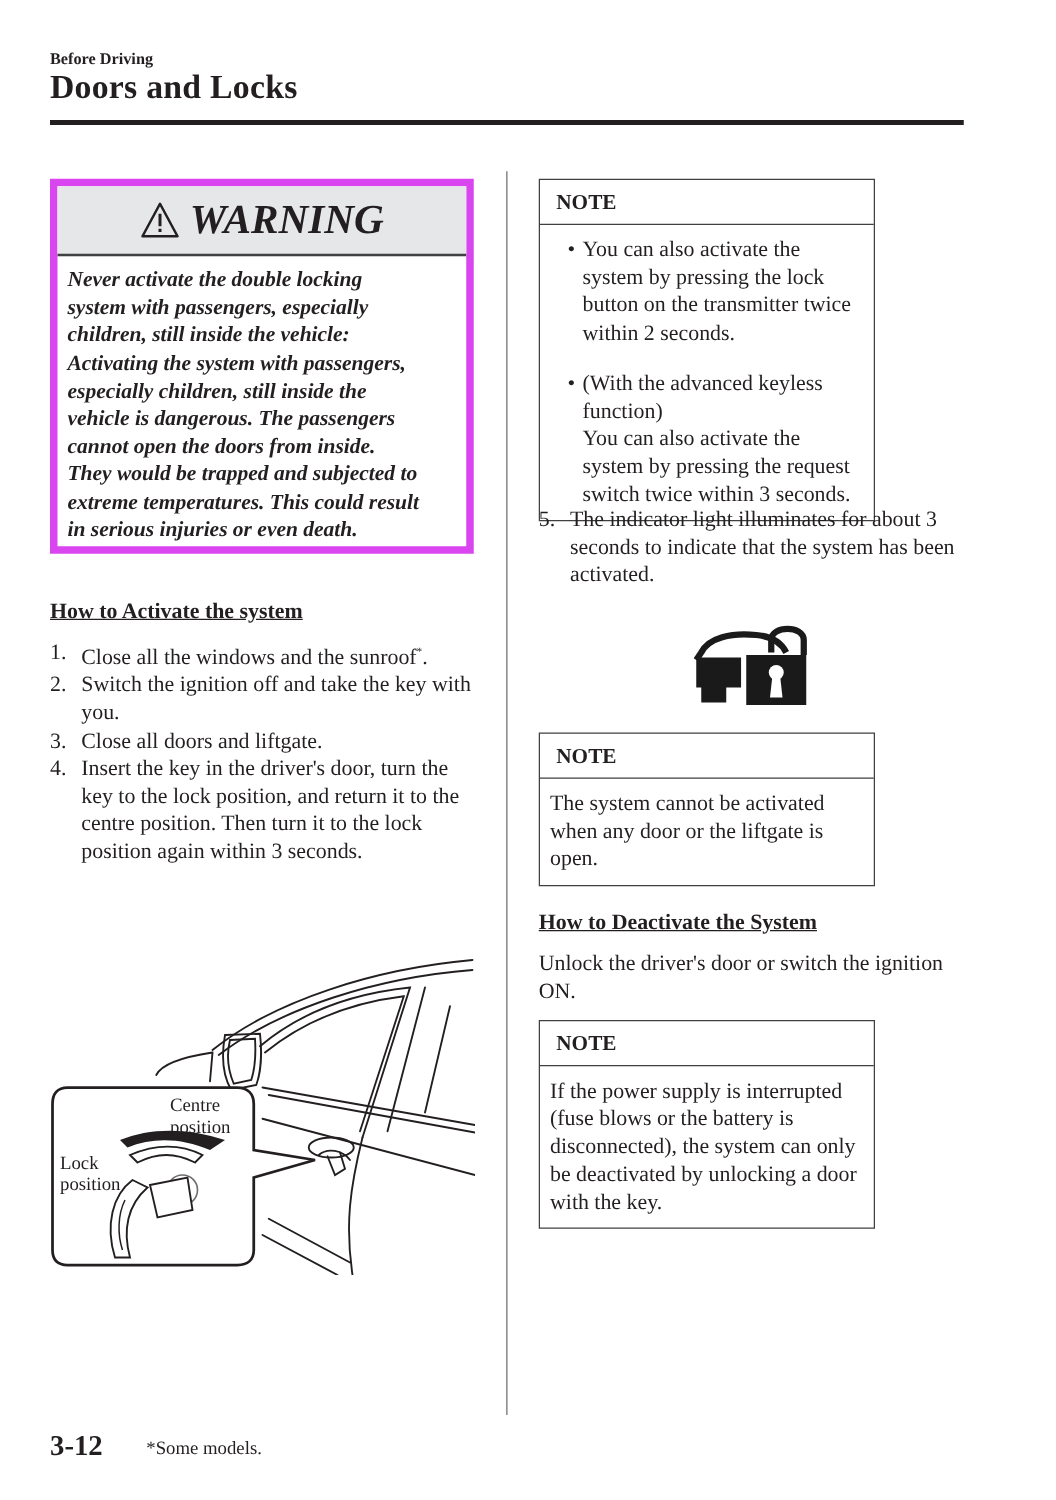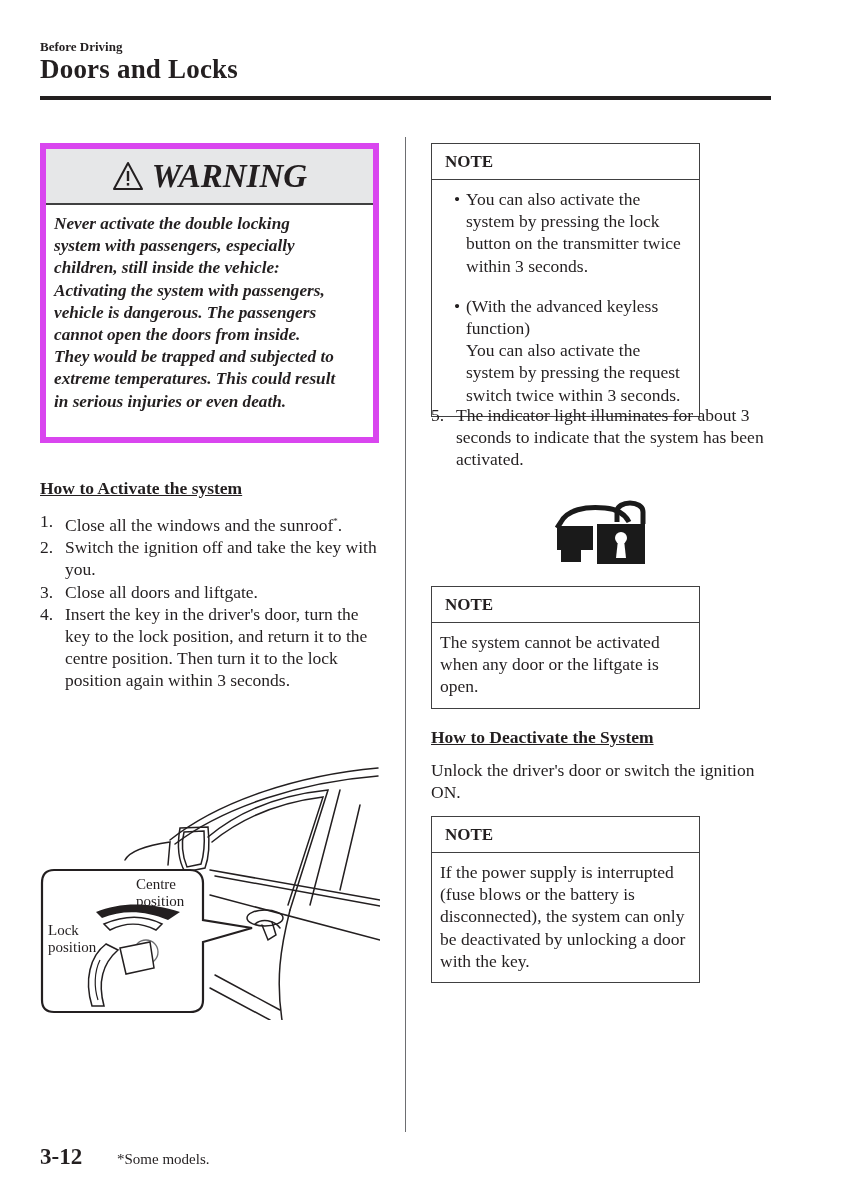--- a/index.html
+++ b/index.html
@@ -59,20 +59,21 @@
       <rect x="14.8" y="10" width="2.4" height="10" fill="#231f20"></rect>
       <rect x="14.8" y="22" width="2.4" height="2.6" fill="#231f20"></rect>
     </svg>
     <span class="warn-title">WARNING</span>
   </div>
   <div class="warn-body">
     <div class="ul">Never activate the double locking</div>
     <div class="ul">system with passengers, especially</div>
     <div class="ul">children, still inside the vehicle:</div>
     <div>Activating the system with passengers,</div>
+    <div>especially children, still inside the</div>
     <div>vehicle is dangerous. The passengers</div>
     <div>cannot open the doors from inside.</div>
     <div>They would be trapped and subjected to</div>
     <div>extreme temperatures. This could result</div>
     <div>in serious injuries or even death.</div>
   </div>
 </div>
 
 <div class="subhead" style="left:40px; top:478px;">How to Activate the system</div>
 <ol class="ol body-text">
@@ -129,21 +130,21 @@
   <text x="8" y="175" font-size="15" fill="#231f20" font-family="Liberation Serif, serif"><tspan>Lock</tspan></text>
   <text x="8" y="192" font-size="15" fill="#231f20" font-family="Liberation Serif, serif"><tspan>position</tspan></text>
 </svg>
 
 <div class="note-box" style="top:143px;">
   <div class="note-head">NOTE</div>
   <div class="note-body body-text">
     <ul class="bullets">
       <li>
         <span class="dot">•</span>
-        <span>You can also activate the system by pressing the lock button on the transmitter twice within 3 seconds.</span>
+        <span>You can also activate the system by pressing the lock button on the transmitter twice within 2 seconds.</span>
       </li>
       <li>
         <span class="dot">•</span>
         <div class="bold">(With the advanced keyless function)</div>
         <div>You can also activate the system by pressing the request switch twice within 3 seconds.</div>
       </li>
     </ul>
   </div>
 </div>
 

